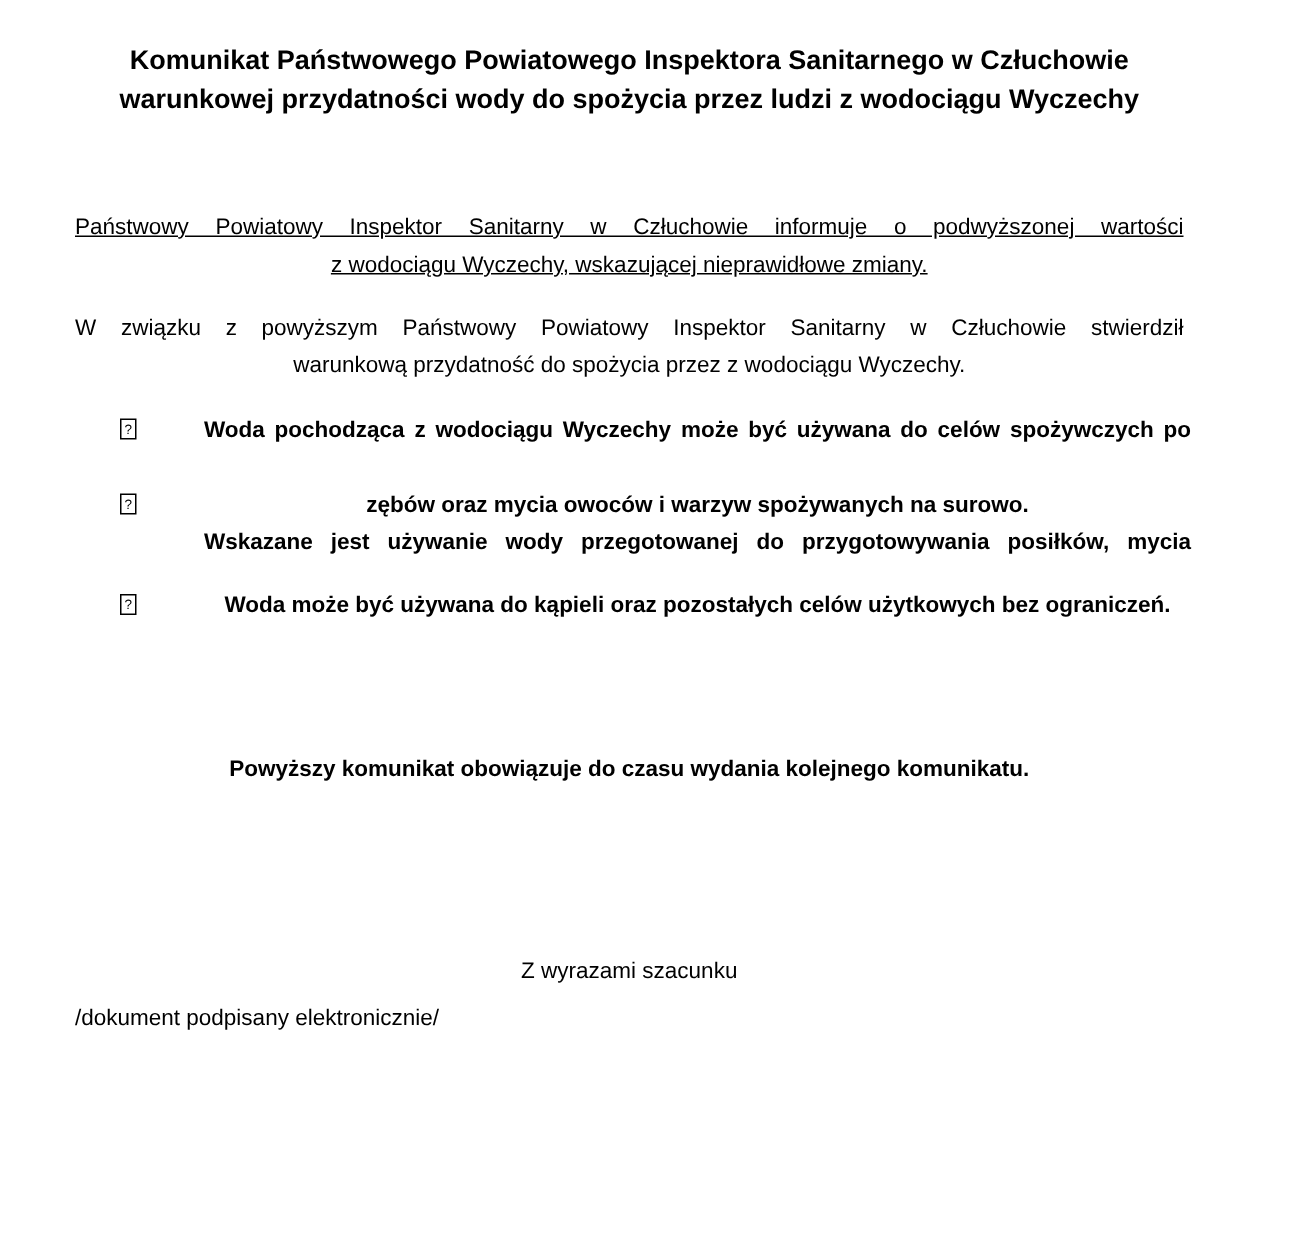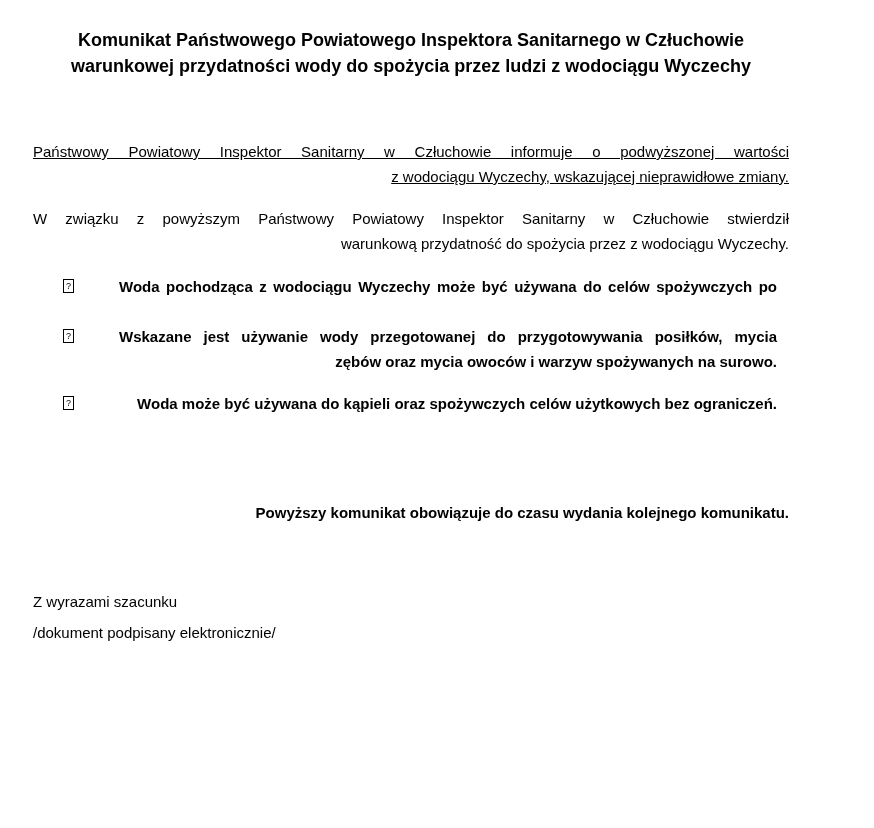--- a/index.html
+++ b/index.html
@@ -11,41 +11,41 @@
     width: 874px;
     height: 828px;
     overflow: hidden;
     color: #000000;
     font-family: "Liberation Sans", "DejaVu Sans", sans-serif;
   }
   .page {
     box-sizing: border-box;
     width: 868px;
     height: 828px;
-    padding: 27px 79px 0 33px;
+    padding: 27px 79px 0 50px;
     border-radius: 18px;
   }
   .title-block {
     font-size: 18px;
     font-weight: 700;
     line-height: 26px;
     text-align: center;
   }
   .title-line { white-space: nowrap; }
   .body-text {
     font-size: 15px;
     line-height: 25px;
   }
   
   .line.fill {
     text-align: justify;
     text-align-last: justify;
   }
   .line.last {
-    text-align: right;
+    text-align: center;
   }
   .p-intro    { margin-top: 60px; text-decoration: underline; }
   .p-decision { margin-top: 17px; }
   .bullet-list { margin-top: 18px; }
   .bullet-item {
     display: flex;
     margin-left: 30px;
   }
   .bullet-item.gap-lg { margin-bottom: 20px; }
   .bullet-item.gap-md { margin-bottom: 17px; }
@@ -66,21 +66,21 @@
     text-align: center;
     vertical-align: top;
   }
   .bullet-text {
     flex: none;
     width: 658px;
     font-weight: 700;
     margin-left: 24px;
   }
   .p-validity { margin-top: 79px; font-weight: bold; }
-  .p-closing  { margin-top: 64px; }
+  .p-closing  { margin-top: 110px; text-align: center; }
   .p-signature { margin-top: 5px; }
   .p-note      { margin-top: 6px; }
 </style>
 </head>
 <body>
 
 <div class="page">
 
   <div class="title-block">
     <div class="title-line">Komunikat Państwowego Powiatowego Inspektora Sanitarnego w Człuchowie</div>
@@ -106,31 +106,31 @@
       <div class="bullet-text">
         <div class="line fill">Woda pochodząca z wodociągu Wyczechy może być używana do celów spożywczych po</div>
       </div>
     </div>
 
     <div class="bullet-item gap-md">
       <div class="bullet-marker-cell">
         <span class="tofu">?</span>
       </div>
       <div class="bullet-text">
+        <div class="line last">zębów oraz mycia owoców i warzyw spożywanych na surowo.</div>
         <div class="line fill">Wskazane jest używanie wody przegotowanej do przygotowywania posiłków, mycia</div>
-        <div class="line last">zębów oraz mycia owoców i warzyw spożywanych na surowo.</div>
       </div>
     </div>
 
     <div class="bullet-item">
       <div class="bullet-marker-cell">
         <span class="tofu">?</span>
       </div>
       <div class="bullet-text">
-        <div class="line last">Woda może być używana do kąpieli oraz spożywczych celów użytkowych bez ograniczeń.</div>
+        <div class="line last">Woda może być używana do kąpieli oraz pozostałych celów użytkowych bez ograniczeń.</div>
       </div>
     </div>
 
   </div>
 
   <div class="body-text p-validity">
     <div class="line last">Powyższy komunikat obowiązuje do czasu wydania kolejnego komunikatu.</div>
   </div>
 
   <div class="body-text p-closing">Z wyrazami szacunku</div>

